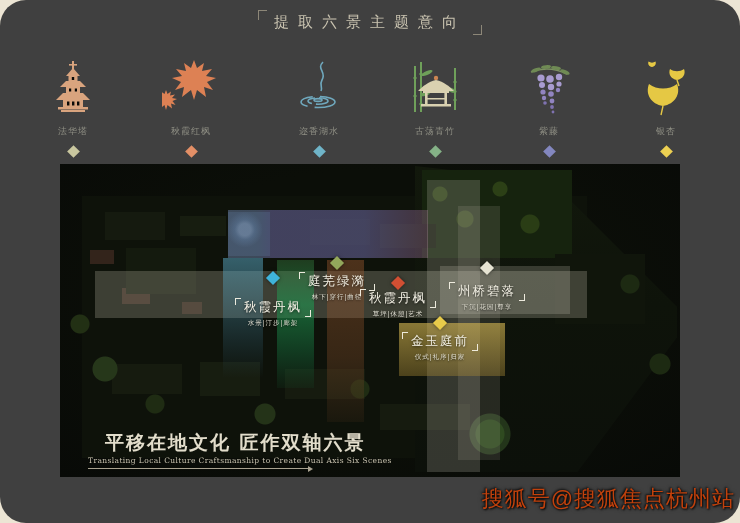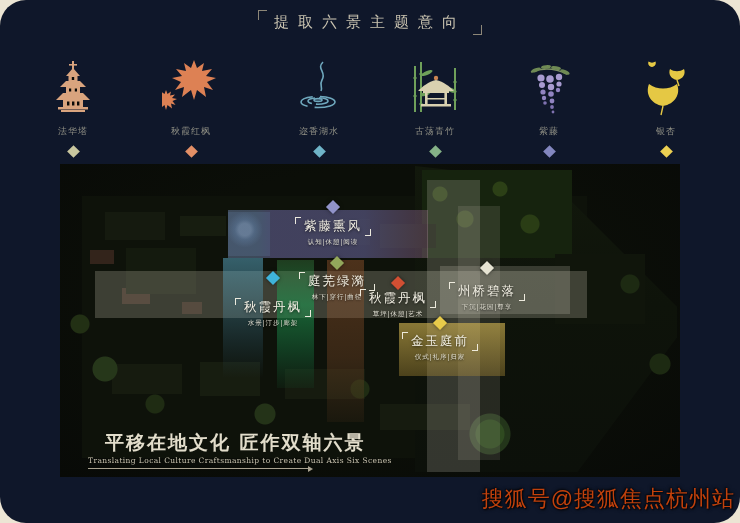--- a/index.html
+++ b/index.html
@@ -1,18 +1,18 @@
 <!DOCTYPE html>
 <html><head>
 <meta charset="utf-8">
 <style>
   html,body{margin:0;padding:0;background:#ece5d4;}
   .stage{position:relative;width:740px;height:523px;background:#ece5d4;overflow:hidden;
          font-family:"Liberation Sans",sans-serif;}
-  .panel{position:absolute;inset:0;background:#0f172a;border-radius:26px;overflow:hidden;}
+  .panel{position:absolute;inset:0;background:#404040;border-radius:26px;overflow:hidden;}
 
   
   .title-wrap{position:absolute;top:6px;left:0;right:0;text-align:center;z-index:30;}
   .main-title{display:inline-block;position:relative;padding:7px 20px;
       font-family:"DejaVu Serif","Liberation Serif",serif;font-size:15px;letter-spacing:9px;
       color:#c9c3b0;}
   .main-title::before{content:"";position:absolute;left:4px;top:4px;width:8px;height:9px;
       border-left:1.5px solid #8d8778;border-top:1.5px solid #8d8778;}
   .main-title::after{content:"";position:absolute;right:4px;bottom:4px;width:8px;height:9px;
       border-right:1.5px solid #8d8778;border-bottom:1.5px solid #8d8778;}
@@ -273,25 +273,20 @@
       <div class="band band-water"></div>
       <div class="band band-horiz"></div>
       <div class="band band-blue"></div>
       <div class="band band-green"></div>
       <div class="band band-orange"></div>
       <div class="band band-cream1"></div>
       <div class="band band-cream2"></div>
       <div class="band band-zq"></div>
       <div class="band band-gold"></div>
 
-      <div class="zone z1">
-        <span class="zdia" style="background: rgb(145, 147, 201);"></span>
-        <span class="ztitle">紫藤熏风</span>
-        <div class="ztags">认知|休憩|阅读</div>
-      </div>
       <div class="zone z2">
         <span class="zdia" style="background: rgb(63, 179, 218);"></span>
         <span class="ztitle">秋霞丹枫</span>
         <div class="ztags">水景|汀步|廊架</div>
       </div>
       <div class="zone z3">
         <span class="zdia" style="background: rgb(147, 167, 91);"></span>
         <span class="ztitle">庭芜绿漪</span>
         <div class="ztags">林下|穿行|曲径</div>
       </div>

